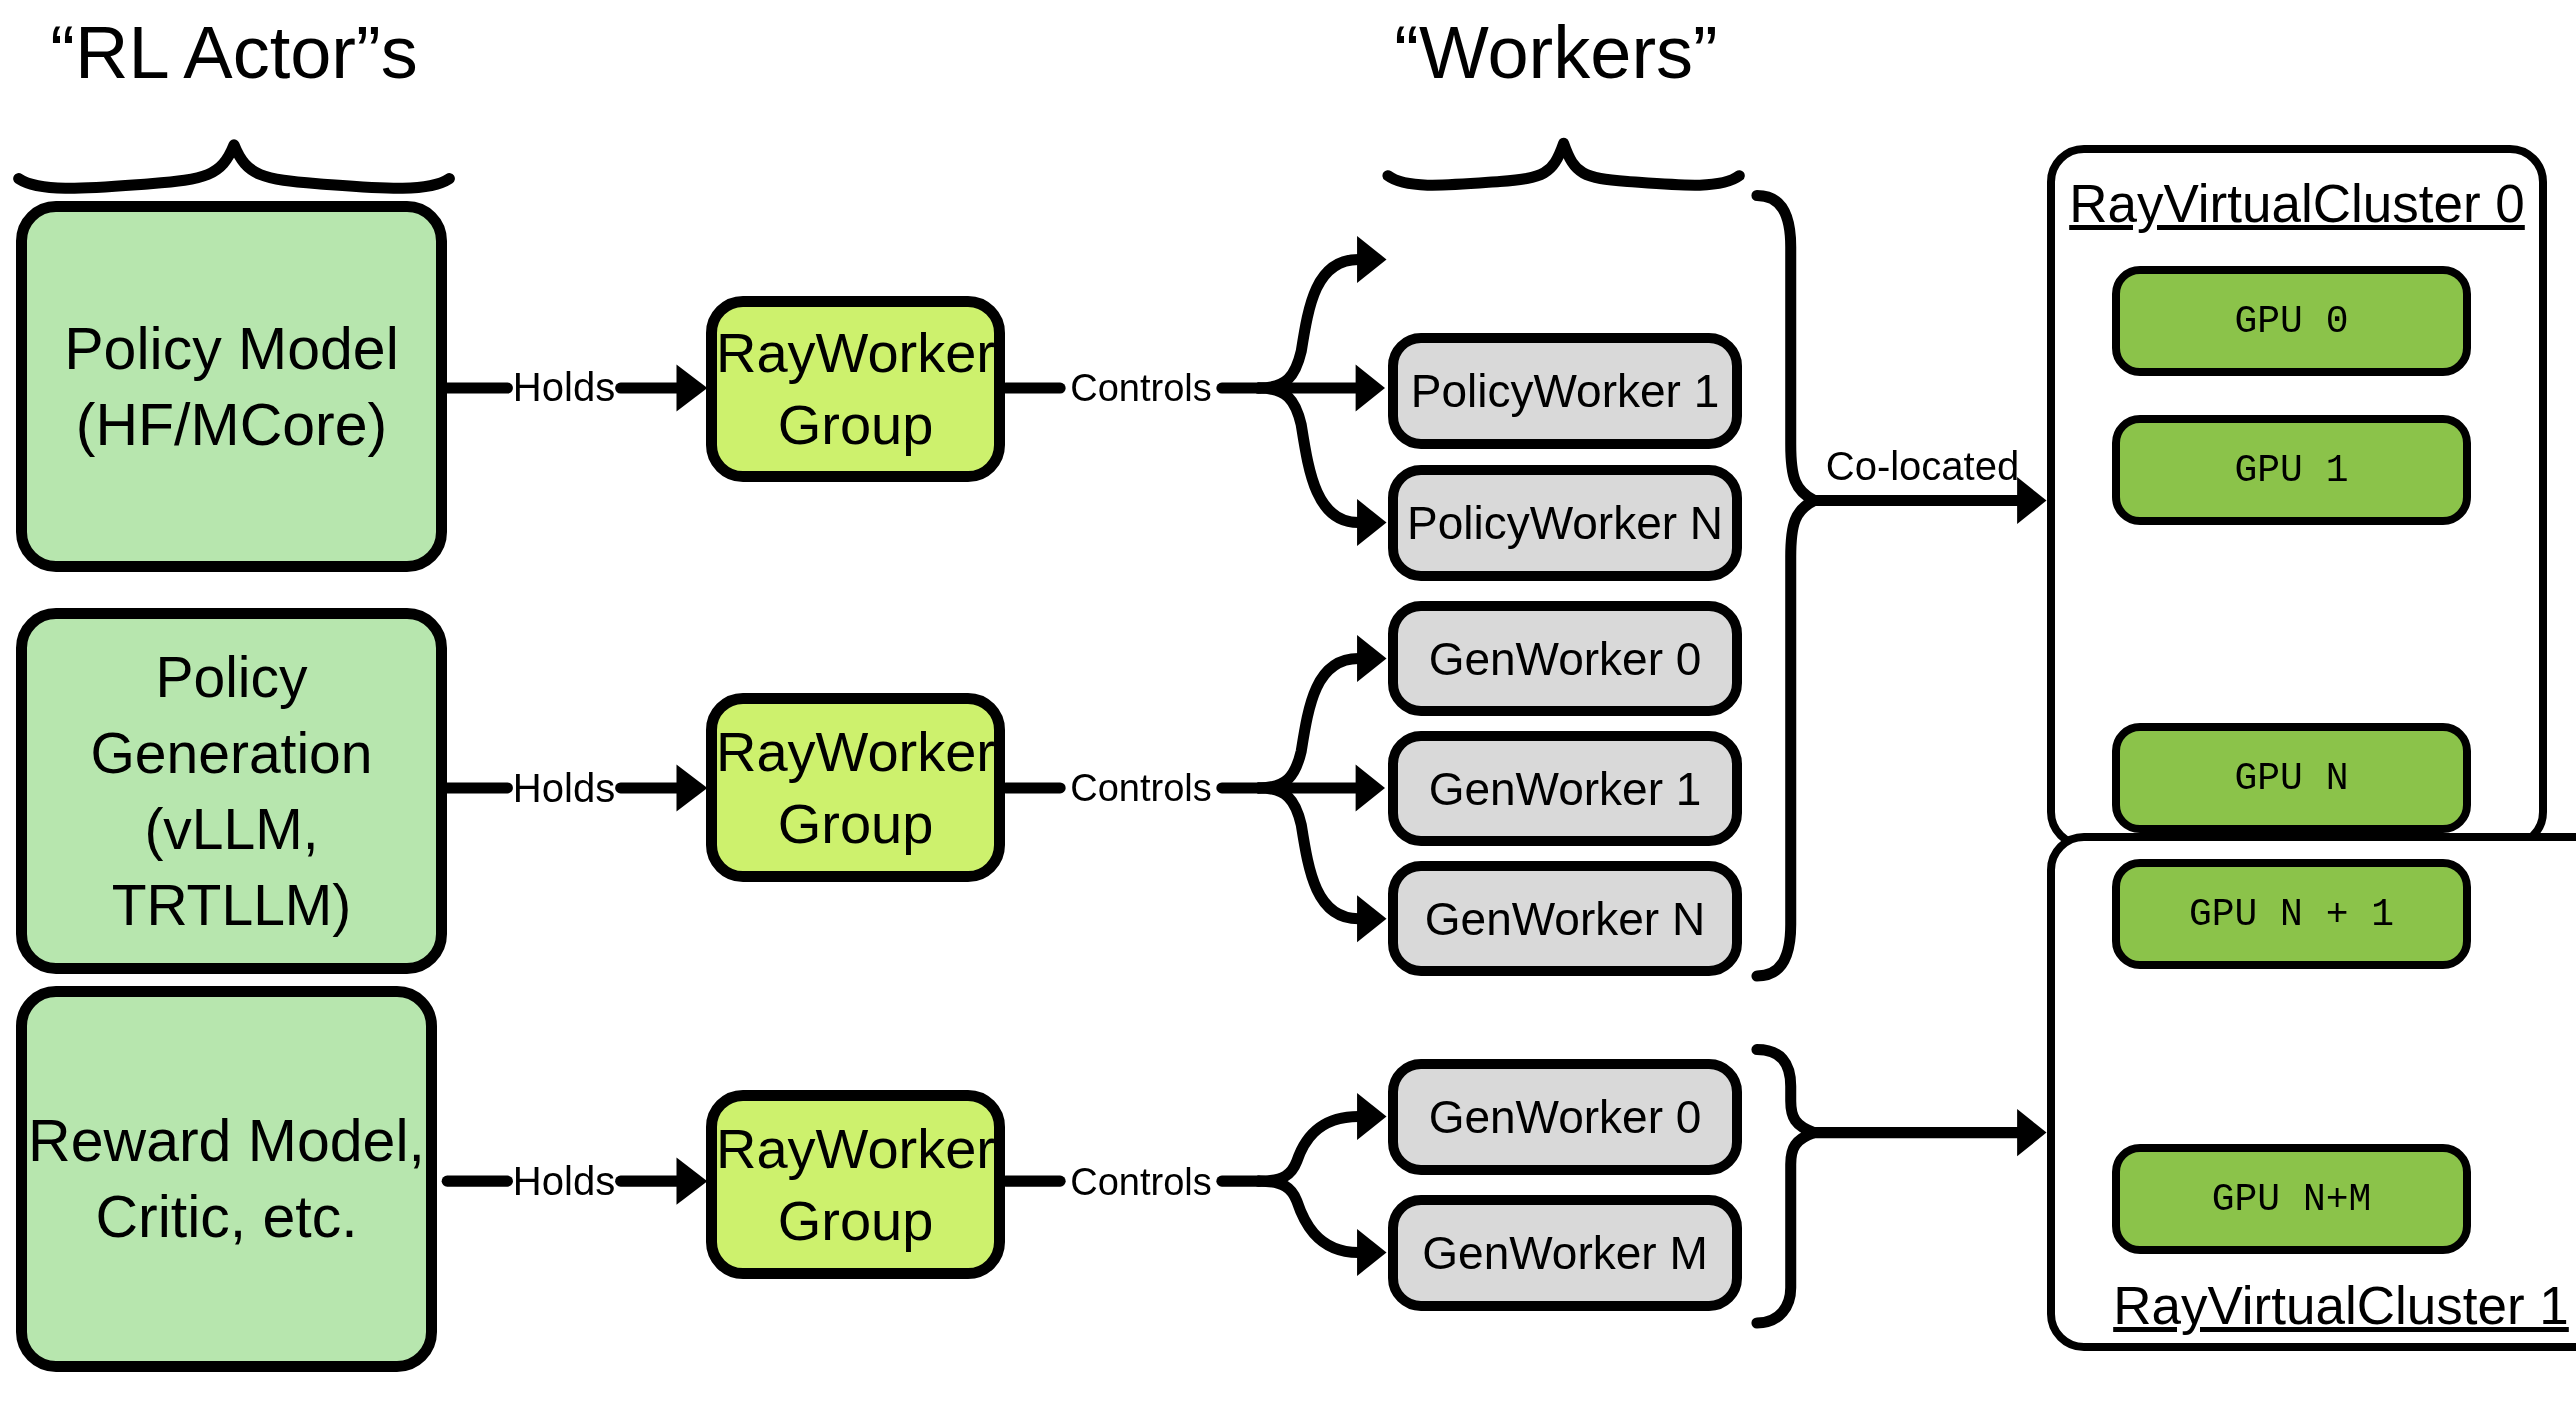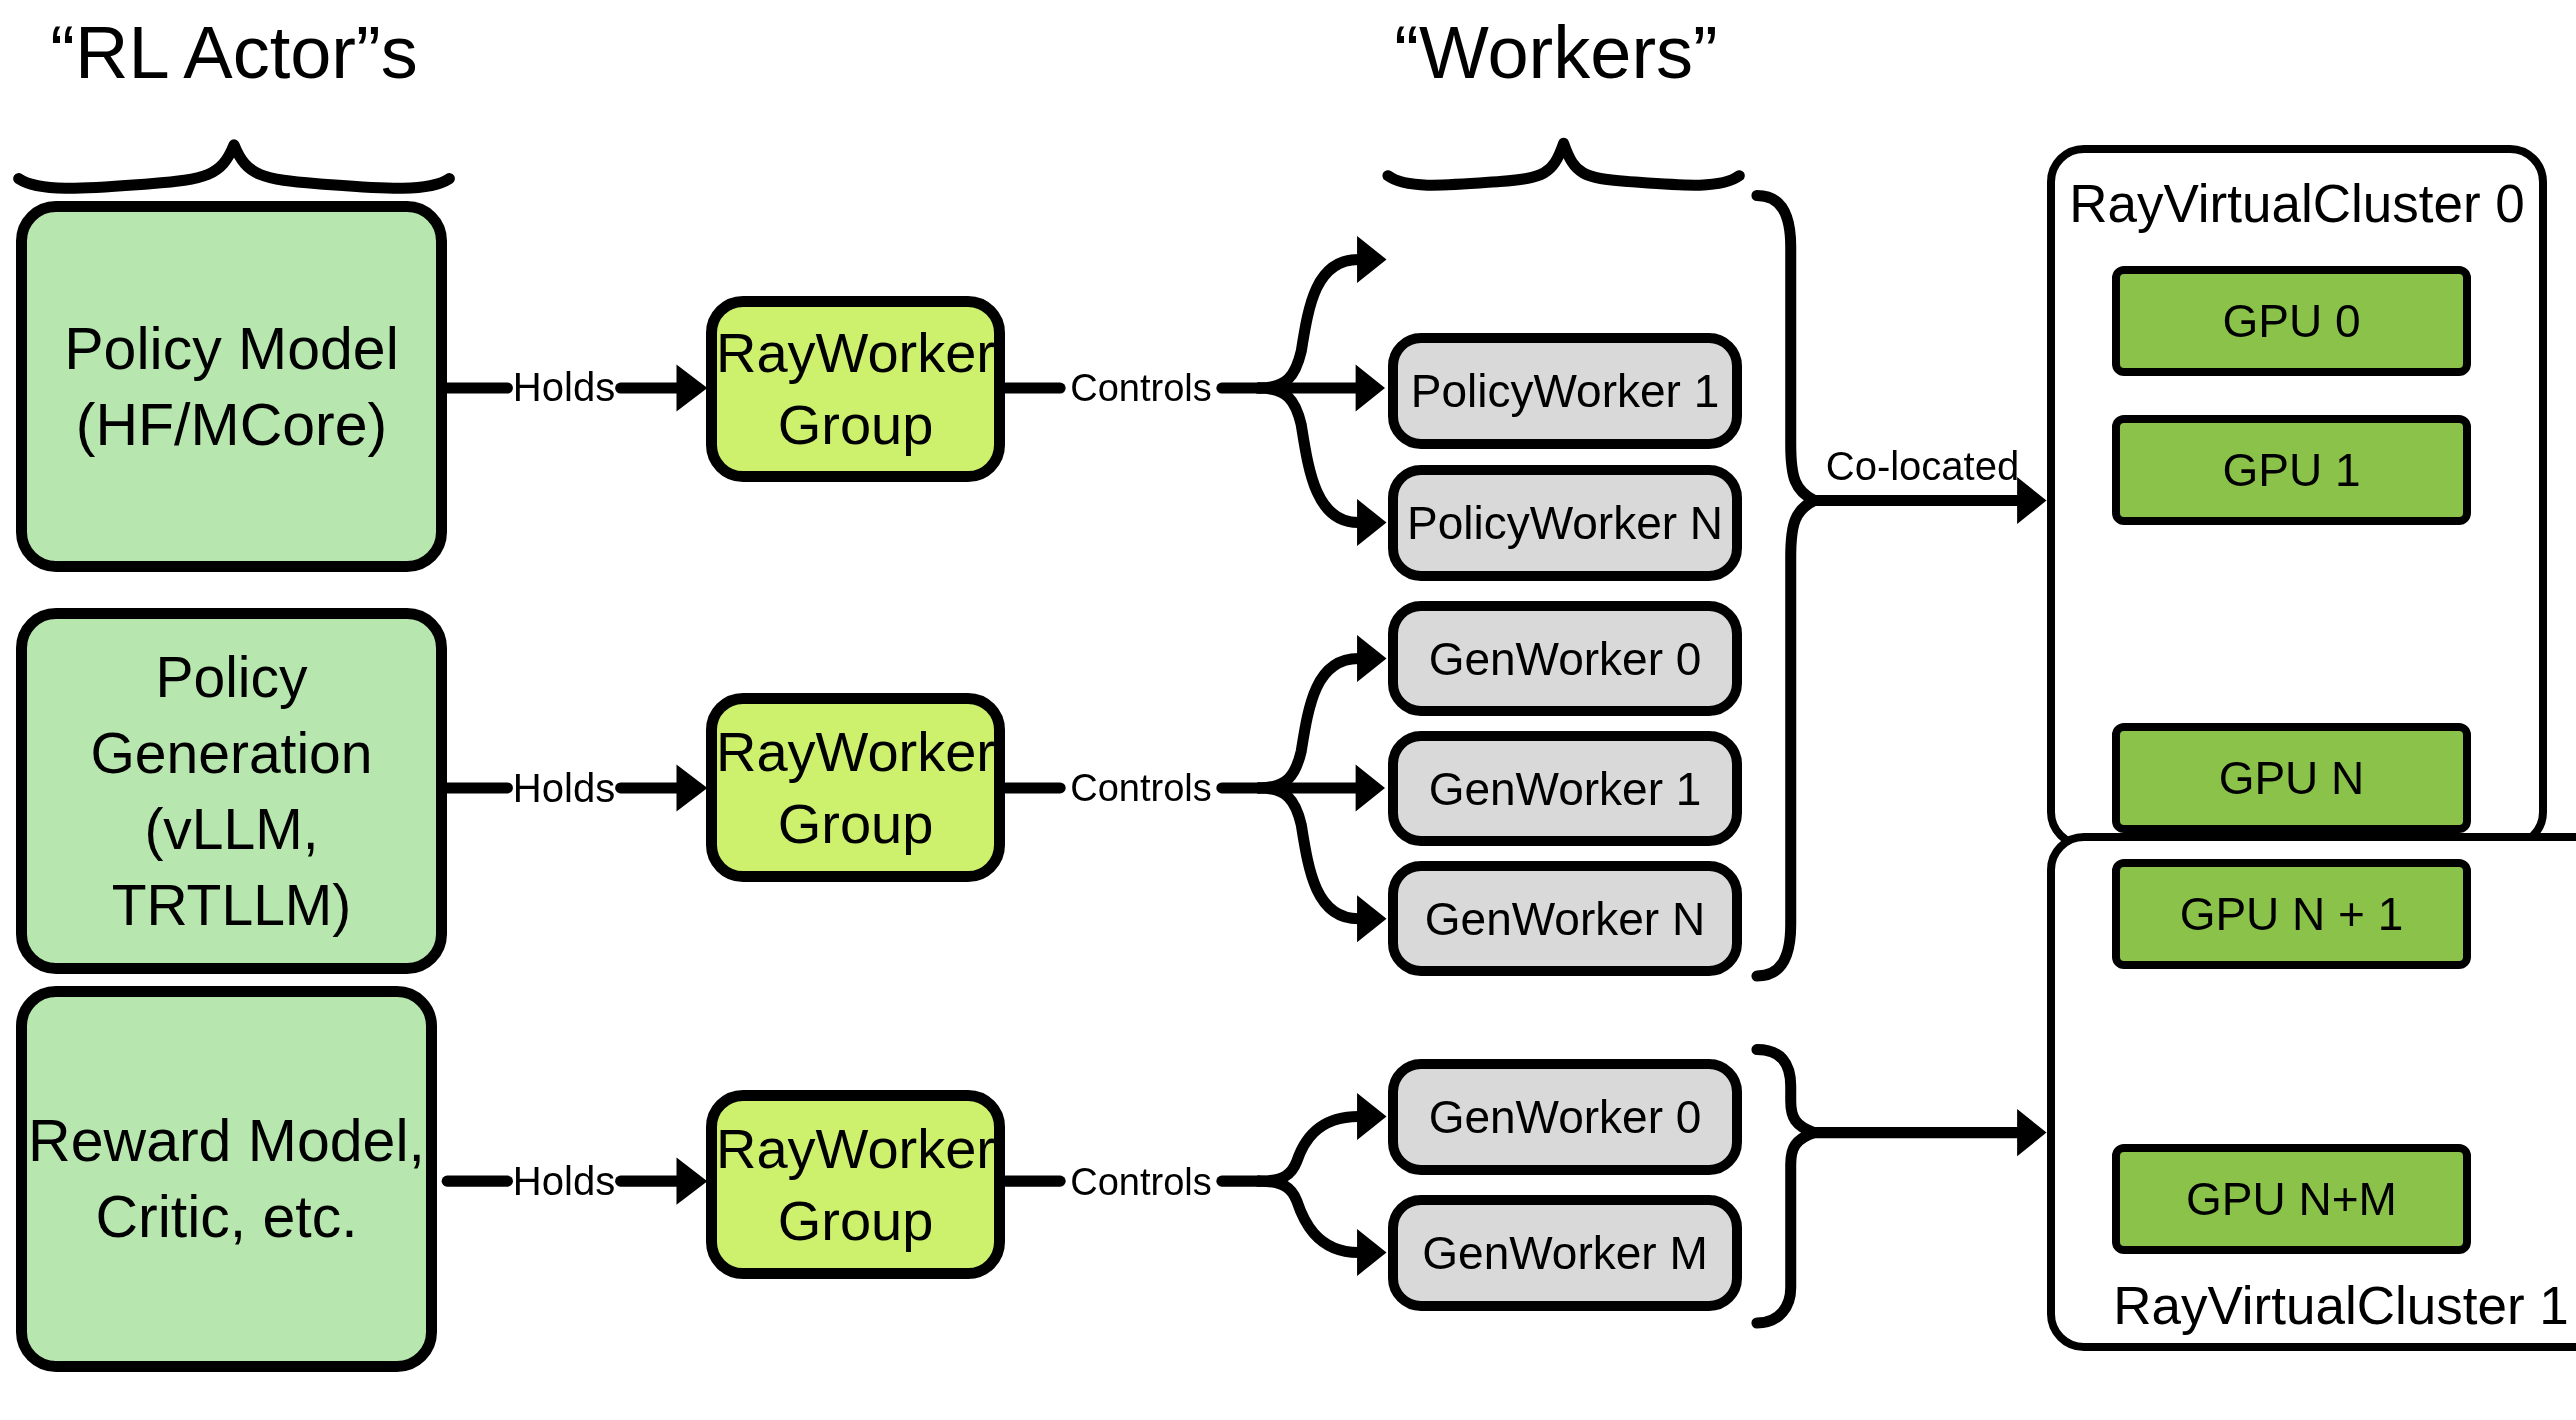--- a/index.html
+++ b/index.html
@@ -18,24 +18,24 @@
   .dots{fill:none;stroke:var(--c-outline,#000);stroke-width:17;stroke-dasharray:28 24;}
   .box{
     position:absolute;box-sizing:border-box;
     display:flex;flex-direction:column;align-items:center;justify-content:center;
     text-align:center;border-style:solid;border-color:var(--c-outline,#000);
   }
   .actor{background:var(--c-actor-fill,#b7e6ae);border-width:11.8px;border-radius:40px;font-size:59px;line-height:76px;}
   .group{background:var(--c-group-fill,#cdf16d);border-width:11.8px;border-radius:37px;font-size:56px;line-height:72px;}
   .worker{background:var(--c-worker-fill,#d9d9d9);border-width:10.3px;border-radius:33px;font-size:46px;white-space:nowrap;}
   .cluster{background:var(--c-cluster-fill,#ffffff);border-width:8.8px;border-radius:37px;display:block;}
-  .gpu{background:var(--c-gpu-fill,#8bc34a);border-width:8.8px;border-radius:12px;font-size:46px;white-space:nowrap;}
+  .gpu{background:var(--c-gpu-fill,#8bc34a);border-width:8.8px;border-radius:28px;font-size:38px;white-space:nowrap;font-family:Liberation Mono, monospace;}
   .cluster-title{
     position:absolute;left:0;width:100%;text-align:center;
-    font-size:53px;line-height:59px;white-space:nowrap;
+    font-size:53px;line-height:59px;white-space:nowrap;text-decoration:underline;
   }
   .heading{position:absolute;font-size:74px;line-height:85px;text-align:center;white-space:nowrap;}
   .edge-label{position:absolute;text-align:center;font-size:40px;line-height:47px;white-space:nowrap;}
 </style>
 </head>
 <body>
 
 <div class="canvas">
 
   <svg class="wires" viewBox="0 0 3504 1932" width="2576" height="1420">

